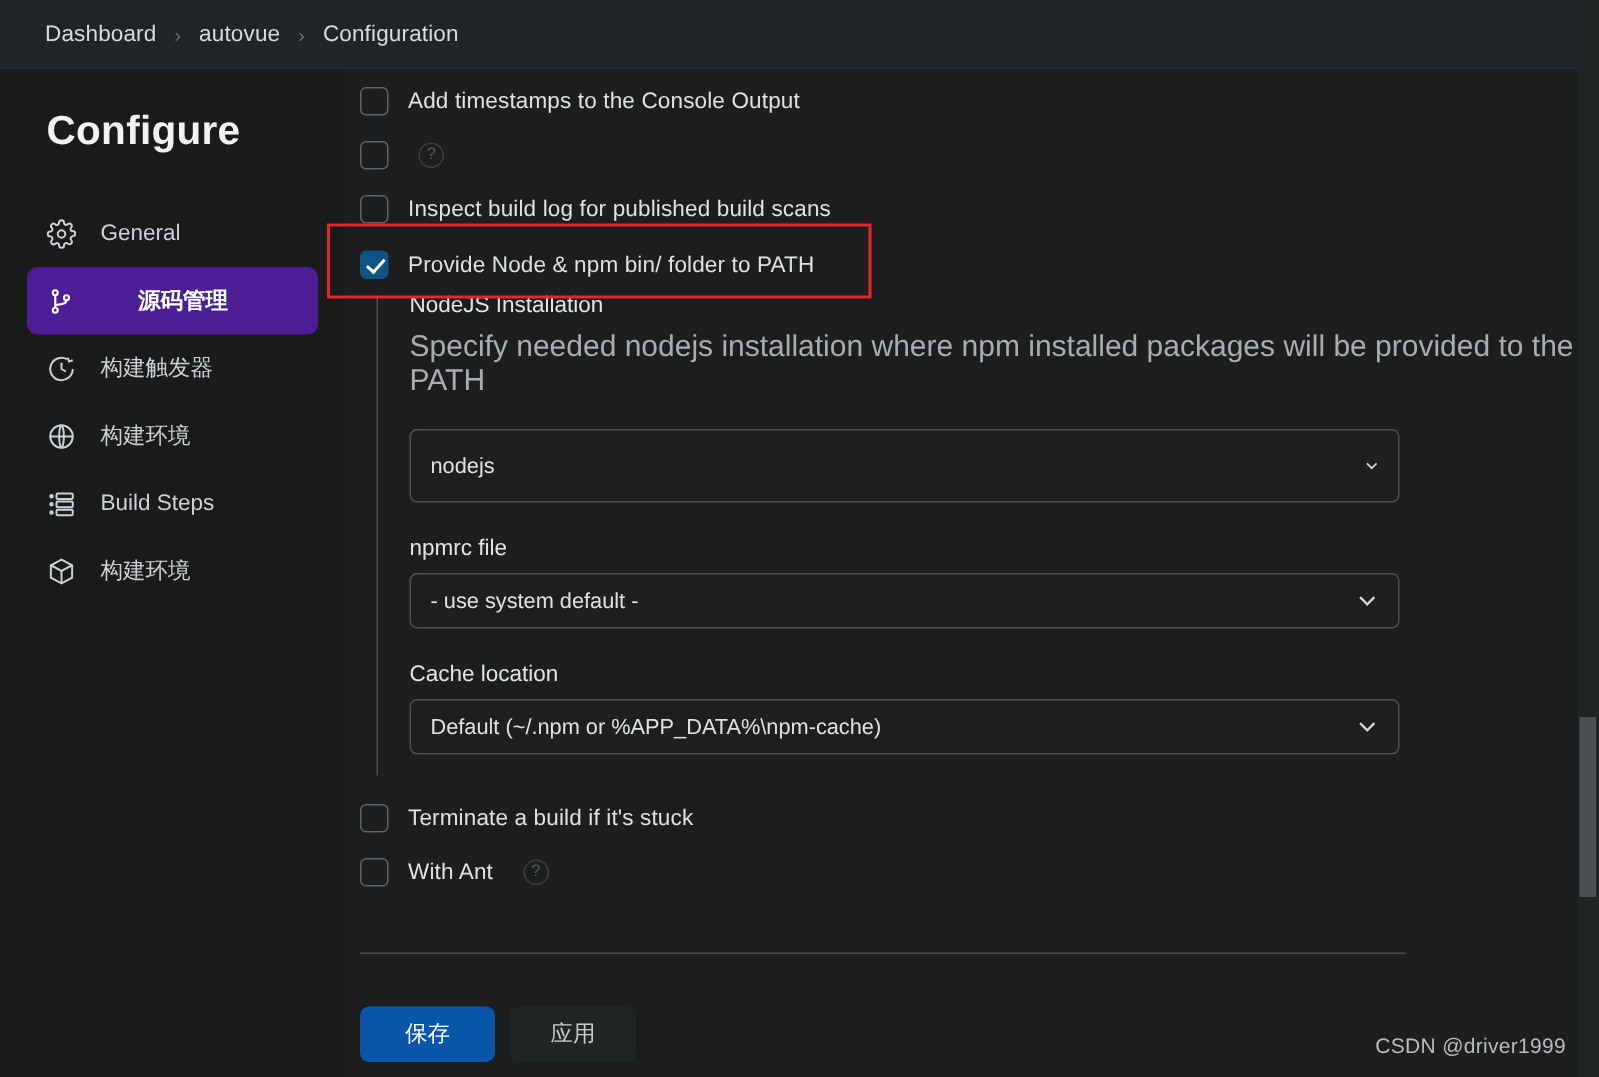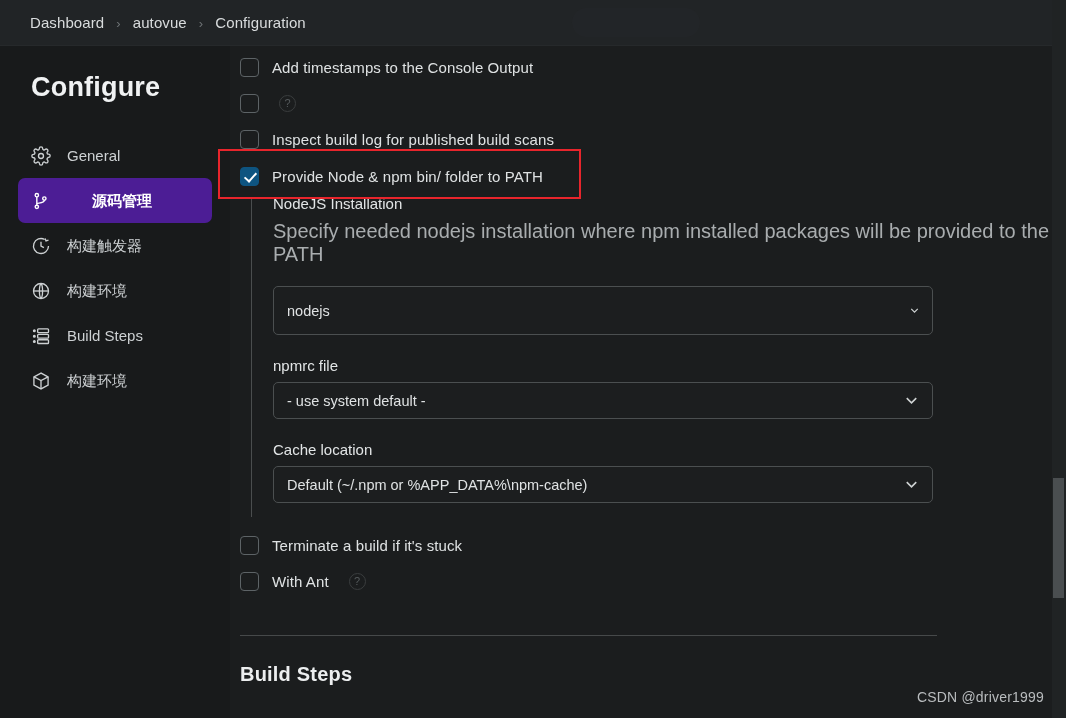--- a/index.html
+++ b/index.html
@@ -322,20 +322,24 @@
       <span class="cb"></span>
       <span class="opt-label">With Ant</span>
       <span class="help">?</span>
     </div>
 
     <div class="divider"></div>
     <div class="section-title">Build Steps</div>
 
   </div>
 
+  <div class="footer">
+    <button class="btn-save">保存</button>
+    <button class="btn-apply">应用</button>
+  </div>
 
   <div class="redbox"></div>
 
   <div class="sb-track">
     <div class="sb-thumb"></div>
   </div>
 
   <div class="watermark">CSDN @driver1999</div>
 
 </div>

